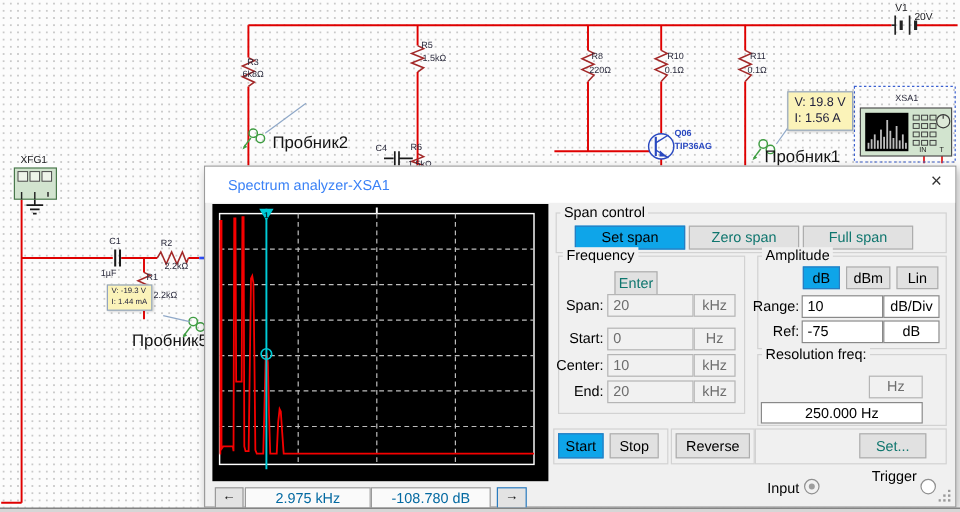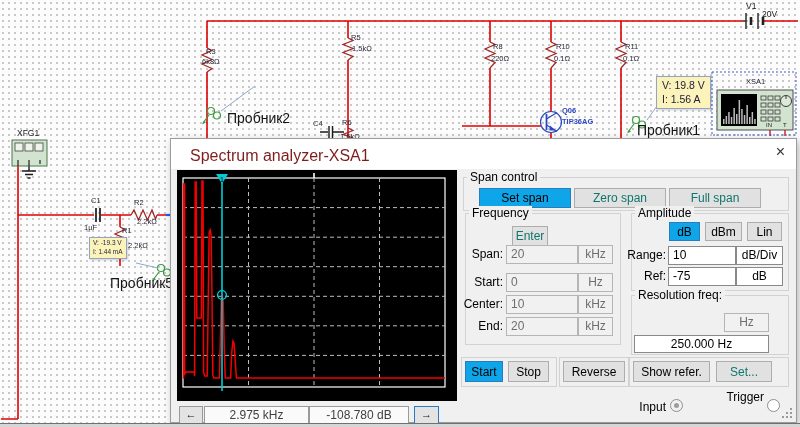--- a/index.html
+++ b/index.html
@@ -18,27 +18,27 @@
   .tooltip.small{font-size:6.5px;padding:1px 3px;line-height:1.35;}
   .circuit-svg{position:absolute;left:0;top:0;z-index:2;}
   .bottom-strip{position:absolute;left:0;top:423px;width:800px;height:4px;
     background:#d6d6d6;border-top:1px solid #707070;z-index:30;}
 
   
   .dialog{position:absolute;left:170px;top:138px;width:627px;height:285px;
     background:#f0f0f0;border:1px solid #9b9b9b;box-sizing:border-box;z-index:20;
     box-shadow:2px 3px 8px rgba(0,0,0,.28);font-size:12px;color:#000;}
   .titlebar{position:absolute;left:0;top:0;width:100%;height:30px;background:#ffffff;}
-  .title{position:absolute;left:19px;top:8px;font-size:16px;color:#7f1d1d;}
+  .title{position:absolute;left:19px;top:8px;font-size:12px;color:#3b82f6;}
   .close-btn{position:absolute;right:11px;top:5px;font-size:16px;color:#333;cursor:pointer;line-height:16px;}
   .plot{position:absolute;left:6px;top:31px;width:280px;height:231px;background:#000;}
   .pbar-btn{position:absolute;height:18px;background:#e3e3e3;border:1px solid #9a9a9a;
     box-sizing:border-box;text-align:center;line-height:15px;font-size:11px;color:#111;}
   .pbar-field{position:absolute;height:18px;background:#fafafa;border:1px solid #9a9a9a;
-    box-sizing:border-box;text-align:center;line-height:16px;font-size:12px;color:#404040;}
+    box-sizing:border-box;text-align:center;line-height:16px;font-size:12px;color:#0369a1;}
   .groupbox{position:absolute;border:1px solid #d2d2d2;box-sizing:border-box;}
   .grouplab{position:absolute;background:#f0f0f0;padding:0 3px;font-size:12px;z-index:2;white-space:nowrap;}
   .btn{position:absolute;background:#e1e1e1;border:1px solid #adadad;box-sizing:border-box;
     text-align:center;font-size:12px;color:#000;display:flex;align-items:center;justify-content:center;}
   .btn.hl{background:#0ea5e9;border-color:#2a7cc0;}
   .btn.dis{color:#0f766e;}
   .rowlab{position:absolute;font-size:12px;text-align:right;line-height:19px;}
   .field{position:absolute;height:19px;background:#f1f1f1;border:1px solid #b5b5b5;box-sizing:border-box;
     font-size:12px;color:#6e6e6e;line-height:17px;padding-left:4px;}
   .field.unit{text-align:center;padding-left:0;}
@@ -291,21 +291,20 @@
     <div class="groupbox" style="left:460px;top:156px;width:158px;height:60px;"></div>
     <div class="field unit" style="left:553px;top:174px;width:45px;">Hz</div>
     <div class="field en unit" style="left:463px;top:196px;width:135px;height:18px;">250.000 Hz</div>
 
     <div class="groupbox" style="left:290px;top:218px;width:96px;height:30px;"></div>
     <div class="btn hl" style="left:294px;top:222px;width:38px;height:21px;">Start</div>
     <div class="btn" style="left:337px;top:222px;width:41px;height:21px;">Stop</div>
     <div class="groupbox" style="left:388px;top:218px;width:70px;height:30px;"></div>
     <div class="btn" style="left:392px;top:222px;width:62px;height:21px;">Reverse</div>
     <div class="groupbox" style="left:458px;top:218px;width:160px;height:30px;"></div>
-    <div class="btn" style="left:462px;top:222px;width:77px;height:21px;">Show refer.</div>
     <div class="btn dis" style="left:545px;top:222px;width:56px;height:21px;">Set...</div>
 
     <div class="iolab" style="left:455px;top:261px;width:40px;">Input</div>
     <div class="radio sel" style="left:499px;top:260px;"></div>
     <div class="iolab" style="left:548px;top:251px;width:45px;">Trigger</div>
     <div class="radio" style="left:596px;top:260px;"></div>
 
     <svg class="grip" width="11" height="11">
       <g fill="#9a9a9a">
         <rect x="8" y="0" width="2" height="2"></rect>

